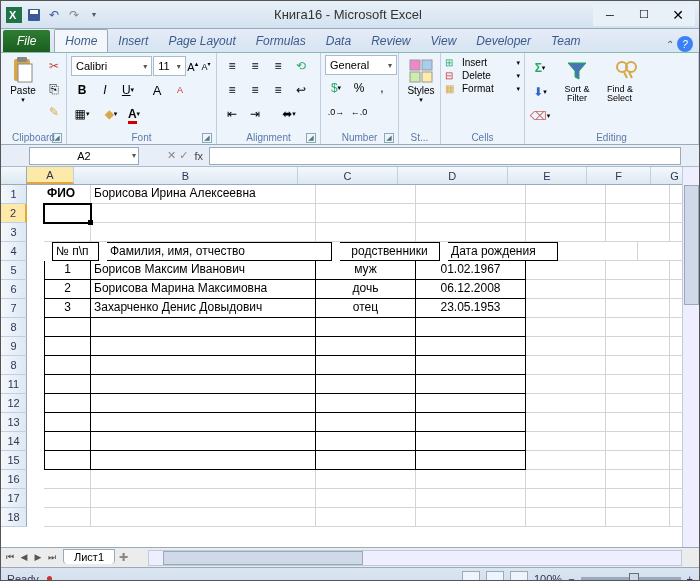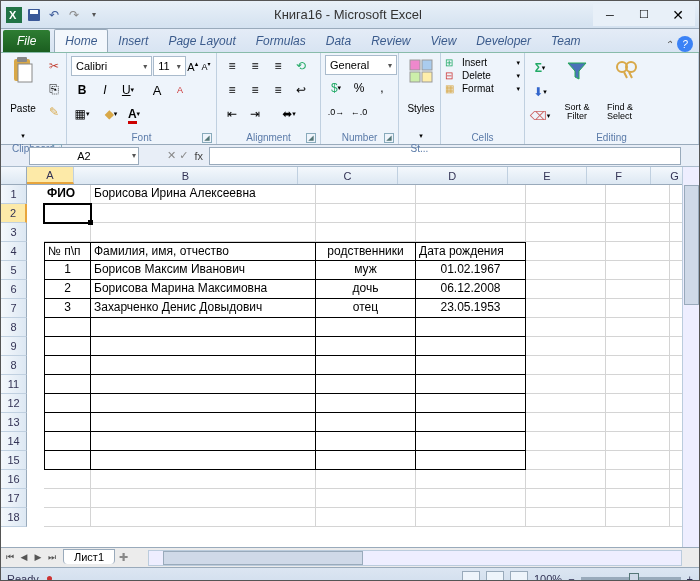--- a/index.html
+++ b/index.html
@@ -15,21 +15,21 @@
 .tab-file { background: linear-gradient(#2e7d32,#1b5e20); color: #fff; padding: 4px 14px; font-size: 12px; border-radius: 2px 2px 0 0; margin-right: 4px; }
 .tab { padding: 4px 10px; font-size: 12px; color: #3b5b8c; cursor: default; }
 .tab.active { background: #f3f7fc; border: 1px solid #9ab; border-bottom: none; border-radius: 2px 2px 0 0; color: #3b5b8c; }
 .tab-help { margin-left: auto; display: flex; gap: 4px; padding-right: 6px; align-items: center; }
 .help-ico { width: 16px; height: 16px; background: #3b82f6; border-radius: 50%; color: #fff; display: flex; align-items: center; justify-content: center; font-size: 10px; }
 .ribbon { height: 92px; background: #eef4fb; display: flex; border-bottom: 1px solid #9ab; }
 .group { border-right: 1px solid #c0d0e0; padding: 2px 4px 0; display: flex; flex-direction: column; }
 .group-body { flex: 1; display: flex; gap: 2px; }
 .group-label { text-align: center; font-size: 10px; color: #5a7aa8; padding: 1px 0; position: relative; }
 .dlaunch { position: absolute; right: 0; bottom: 1px; width: 10px; height: 10px; border: 1px solid #8ab; font-size: 7px; color: #577; display: flex; align-items: center; justify-content: center; }
-.bigbtn { display: flex; flex-direction: column; align-items: center; gap: 18px; padding: 2px 4px; width: 42px; }
+.bigbtn { display: flex; flex-direction: column; align-items: center; gap: 0; padding: 2px 4px; width: 42px; }
 .bigico { width: 28px; height: 28px; display: flex; align-items: center; justify-content: center; font-size: 20px; }
 .smbtn { width: 22px; height: 22px; display: flex; align-items: center; justify-content: center; font-size: 12px; }
 .col { display: flex; flex-direction: column; gap: 1px; }
 .row { display: flex; gap: 1px; align-items: center; }
 .combo { height: 20px; border: 1px solid #abc; background: #fff; font-size: 11px; padding: 0 4px; display: flex; align-items: center; justify-content: space-between; }
 .combo .dd { font-size: 8px; color: #555; margin-left: 3px; }
 .sep { width: 1px; background: #c0d0e0; margin: 2px 2px; }
 .namebox-row { height: 22px; background: #e8eef7; display: flex; align-items: center; border-bottom: 1px solid #abc; }
 .namebox { width: 110px; height: 18px; background: #fff; border: 1px solid #9ab; margin: 0 22px 0 28px; text-align: center; font-size: 11px; display: flex; align-items: center; justify-content: center; position: relative; }
 .namebox .dd { position: absolute; right: 2px; font-size: 8px; color: #555; }
@@ -44,21 +44,21 @@
 .rowheads { position: absolute; left: 0; top: 18px; width: 26px; }
 .rh { height: 19px; border-bottom: 1px solid #c0d0e0; border-right: 1px solid #9ab; background: linear-gradient(90deg,#f4f8fc,#dde8f3); text-align: center; font-size: 11px; color: #335; display: flex; align-items: center; justify-content: center; }
 .rh.sel { background: #fdeaa8; border-right: 2px solid #e8a53c; }
 .grid { position: absolute; left: 26px; top: 18px; padding-left: 17px; }
 .gridrow { display: flex; height: 19px; }
 .cell { border-right: 1px solid #d4d4d4; border-bottom: 1px solid #d4d4d4; padding: 1px 3px; font-size: 12px; color: #000; white-space: nowrap; overflow: visible; }
 .cell.c-a { width: 47px; } .cell.c-b { width: 225px; } .cell.c-c { width: 100px; } .cell.c-d { width: 110px; } .cell.c-e { width: 80px; } .cell.c-f { width: 64px; } .cell.c-g { width: 48px; }
 .ch.c-a { width: 47px; } .ch.c-b { width: 225px; } .ch.c-c { width: 100px; } .ch.c-d { width: 110px; } .ch.c-e { width: 80px; } .ch.c-f { width: 64px; } .ch.c-g { width: 48px; }
 .bold { font-weight: bold; }
 .center { text-align: center; }
-.bt { border-top: 1.5px solid #000 !important; } .bb { border-bottom: 1.5px solid #000 !important; } .bl { border-left: 1.5px solid #000 !important; } .br { border-right: 1.5px solid #000 !important; }
+.bt { border-top: 1.5px solid #000 !important; margin-left: 8px; } .bb { border-bottom: 1.5px solid #000 !important; } .bl { border-left: 1.5px solid #000 !important; } .br { border-right: 1.5px solid #000 !important; }
 .sel-cell { outline: 2px solid #000; outline-offset: -1px; position: relative; background:#fff; }
 .sel-cell::after { content:''; position:absolute; right:-3px; bottom:-3px; width:5px; height:5px; background:#000; }
 .vscroll { position: absolute; right: 0; top: 0; width: 17px; height: 100%; background: #eef; border-left: 1px solid #bcd; }
 .vthumb { position: absolute; top: 18px; width: 15px; left: 1px; height: 120px; background: #cfd9e8; border: 1px solid #9ab; }
 .sheet-tabs { height: 20px; background: #ececec; display: flex; align-items: center; border-top: 1px solid #9ab; font-size: 11px; }
 .nav-arrows { display: flex; padding: 0 2px; gap: 0; }
 .nav-arrows span { width: 14px; text-align: center; color: #555; font-size: 9px; }
 .sheettab { background: #fff; border: 1px solid #9ab; border-bottom: none; padding: 1px 10px; margin-left: 2px; border-radius: 0 0 4px 4px; transform: translateY(-1px); }
 .hscroll { flex: 1; margin-left: 20px; height: 16px; background: #eef; border: 1px solid #bcd; position: relative; margin-right: 17px; }
 .hthumb { position: absolute; left: 14px; top: 0; width: 200px; height: 14px; background: #cfd9e8; border: 1px solid #9ab; }

